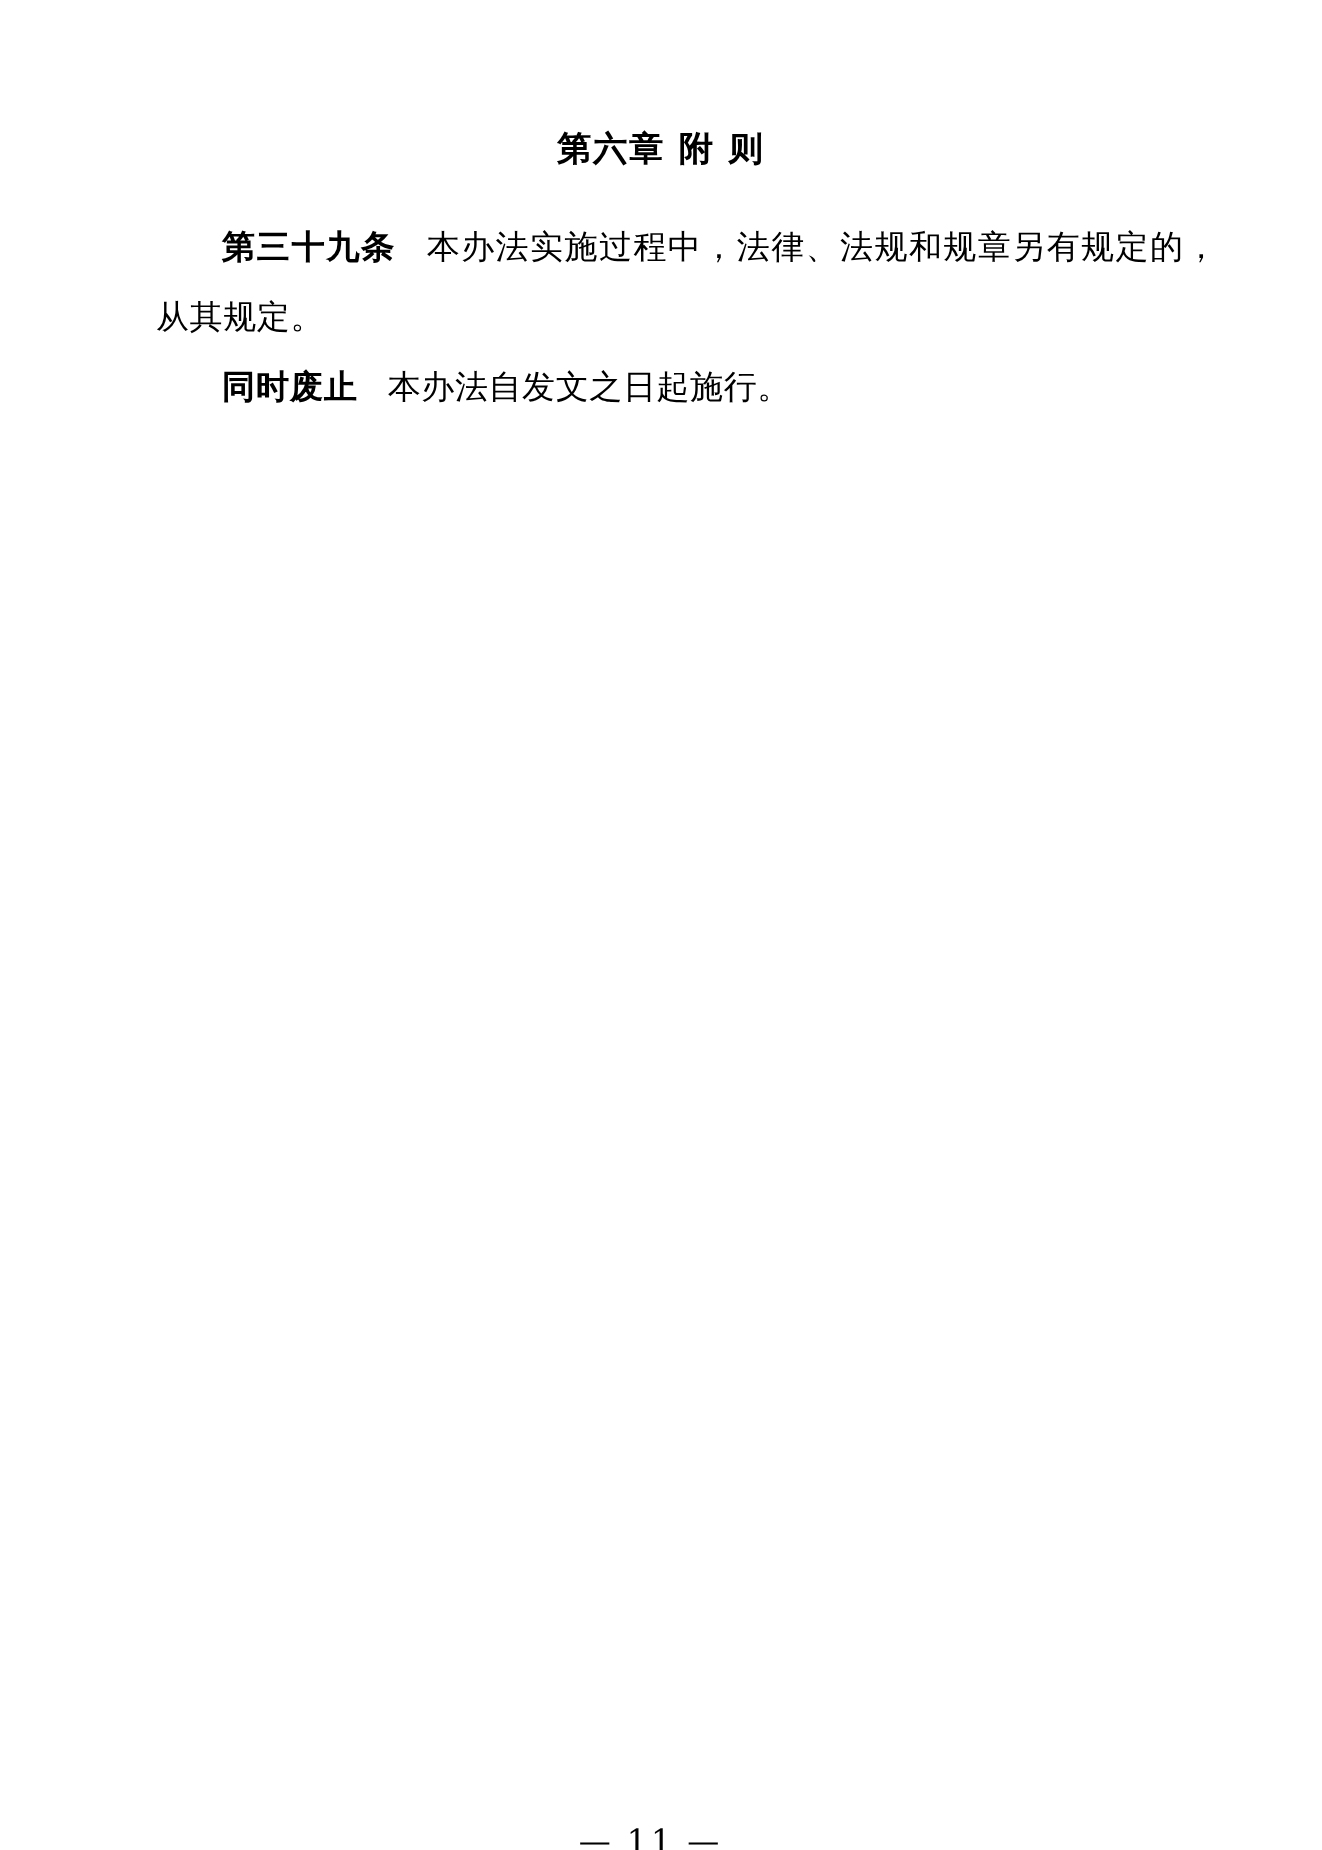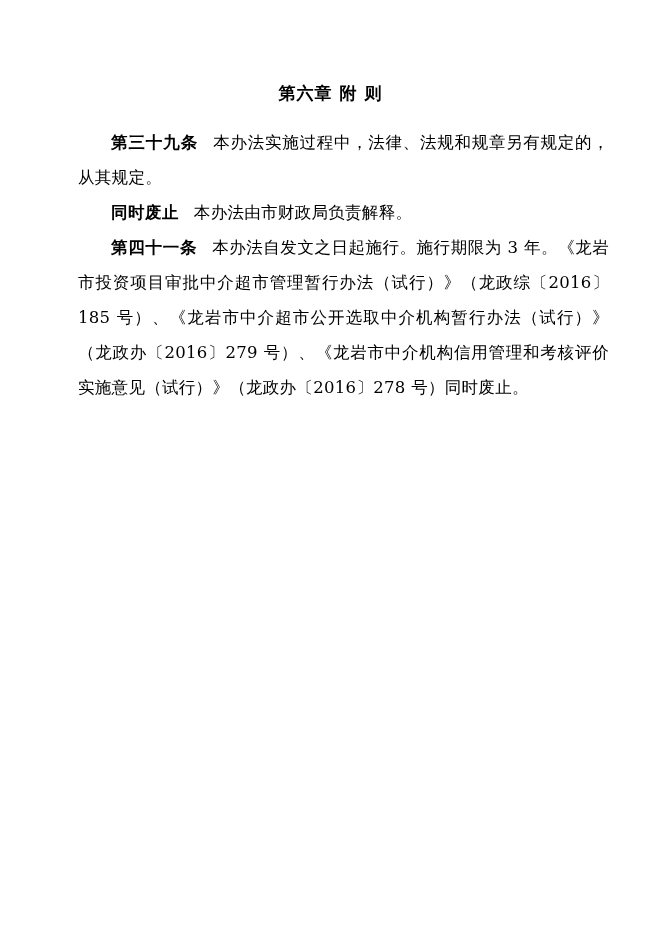--- a/index.html
+++ b/index.html
@@ -20,21 +20,21 @@
     width: 661px;
     height: 925px;
     box-sizing: border-box;
     padding: 0;
   }
   .chapter-title {
     text-align: center;
     font-size: 17px;
     font-weight: bold;
     letter-spacing: 1px;
-    margin-top: 82px;
+    margin-top: 63px;
     margin-bottom: 0;
     font-family: "DejaVu Serif", "Liberation Serif", serif;
   }
   .body-block {
     margin-top: 20px;
     padding-left: 78px;
     padding-right: 52px;
   }
   p.para {
     margin: 0;
@@ -75,26 +75,23 @@
 
   <div class="chapter-title">第六章   附   则</div>
 
   <div class="body-block">
 
     <p class="para">
       <span class="art">第三十九条</span><span class="gap-after"></span><span>本办法实施过程中，法律、法规和规章另有规定的，从其规定。</span>
     </p>
 
     <p class="para">
-      <span class="art">同时废止</span><span class="gap-after"></span><span>本办法由市财政局负责解释。</span>
+      <span class="art">同时废止</span><span class="gap-after"></span><span>本办法自发文之日起施行。</span>
     </p>
 
-    <p class="para">
-      <span class="art">第四十一条</span><span class="gap-after"></span><span>本办法自发文之日起施行。施行期限为 3 年。《龙岩市投资项目审批中介超市管理暂行办法（试行）》（龙政综〔2016〕185 号）、《龙岩市中介超市公开选取中介机构暂行办法（试行）》（龙政办〔2016〕279 号）、《龙岩市中介机构信用管理和考核评价实施意见（试行）》（龙政办〔2016〕278 号）同时废止。</span>
-    </p>
 
   </div>
 
   <div class="page-number">
     <span class="pn-dash">—</span><span>11</span><span class="pn-dash">—</span>
   </div>
 
 </div>
 
 </body></html>

